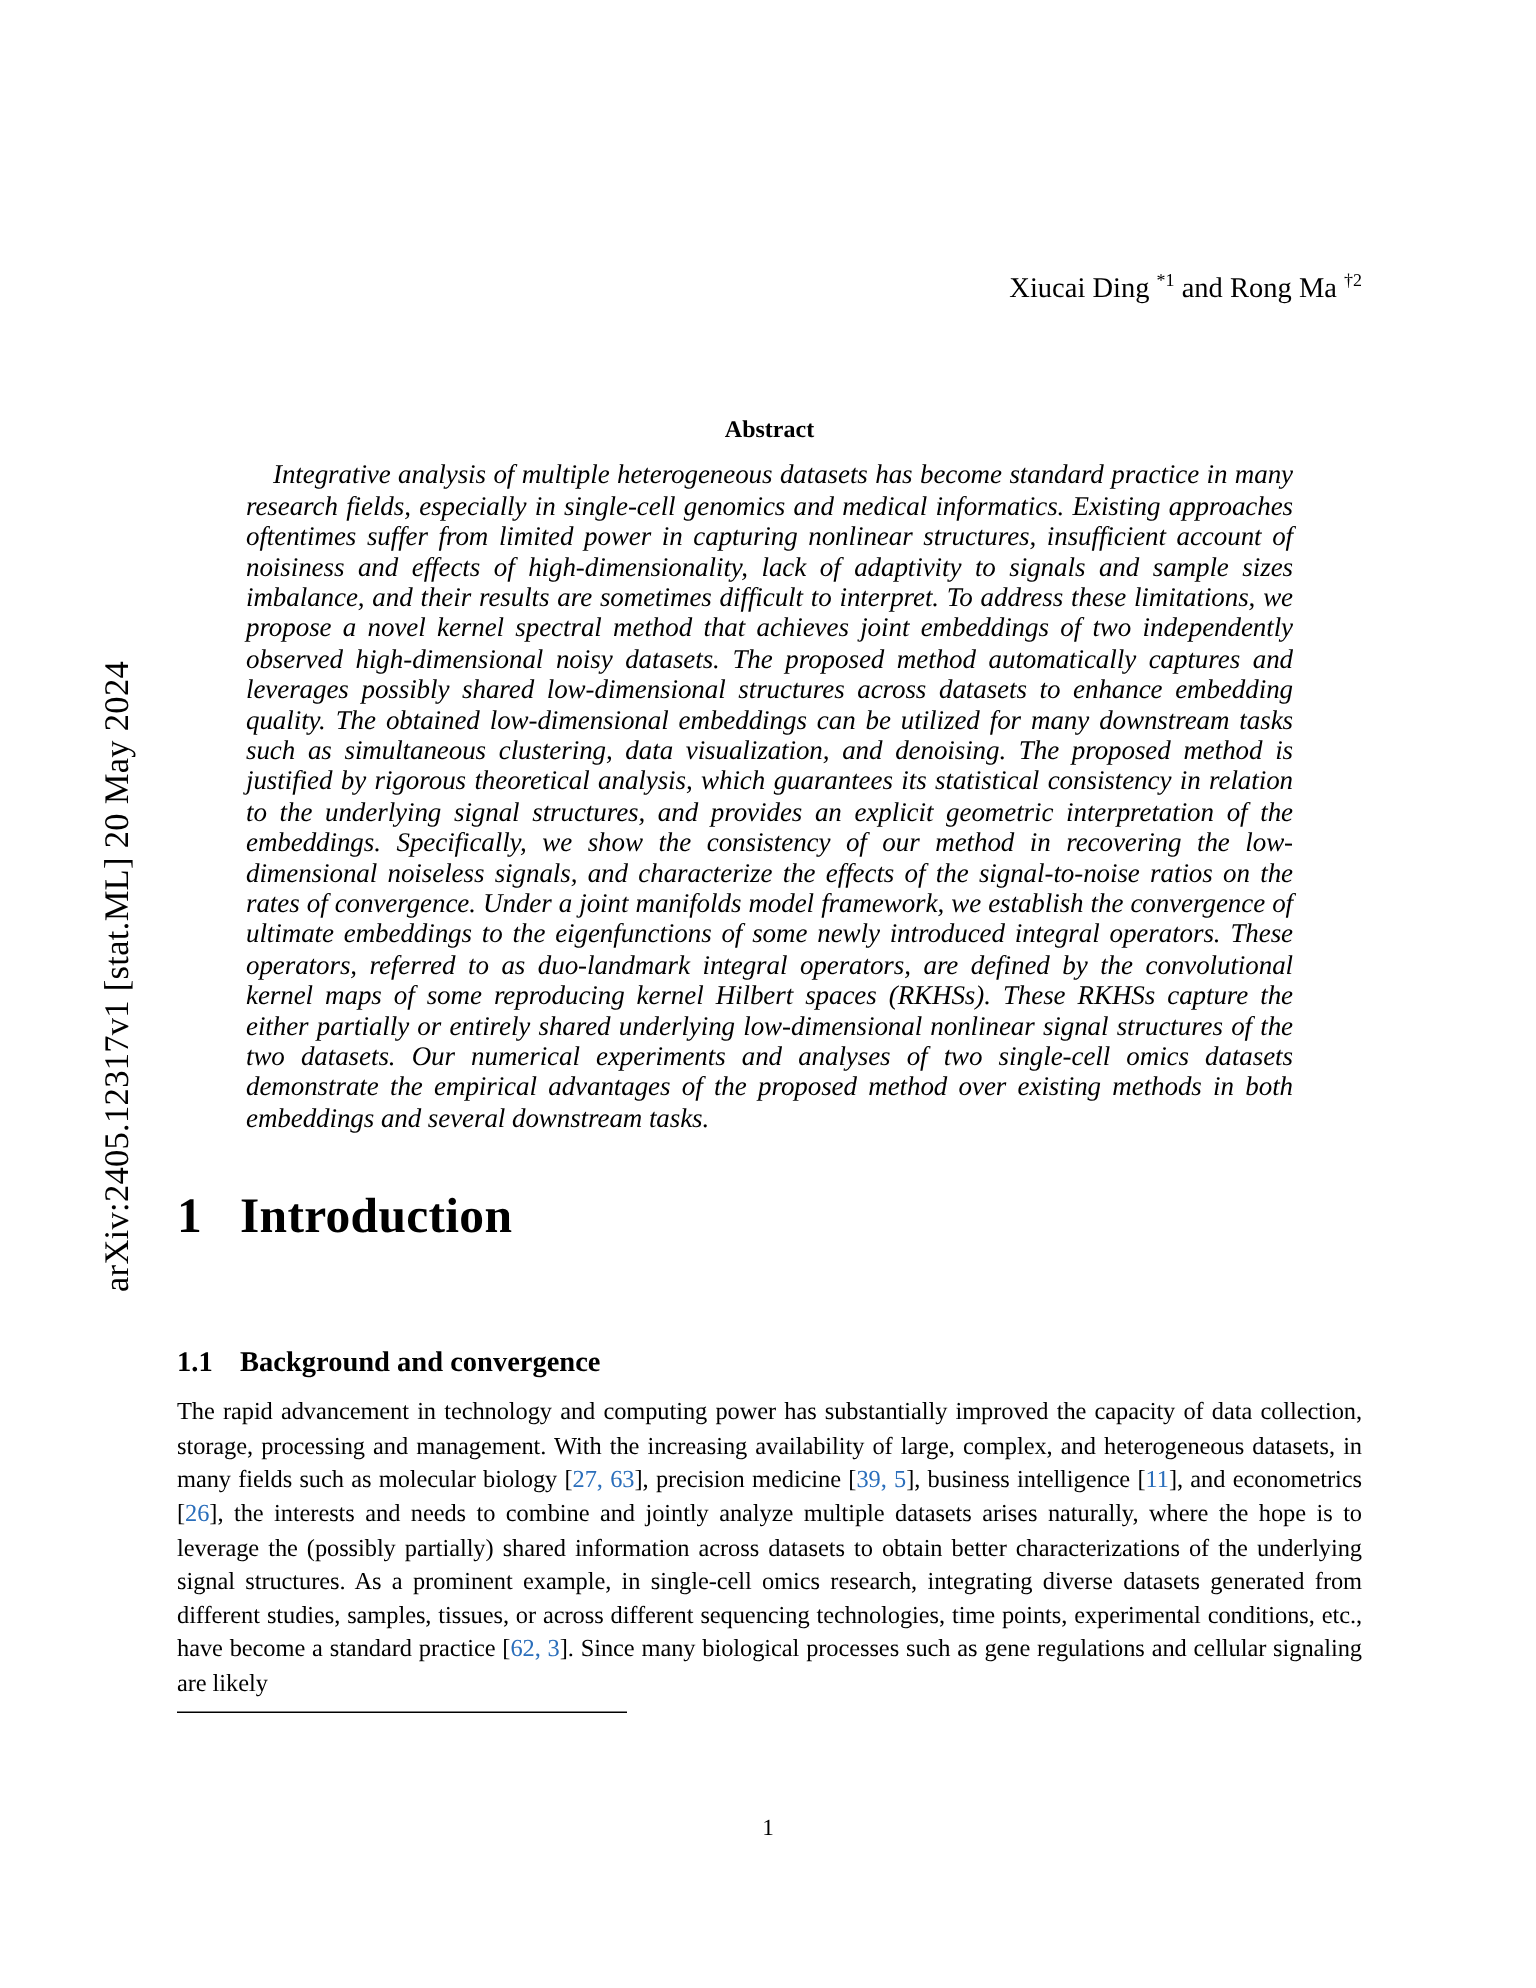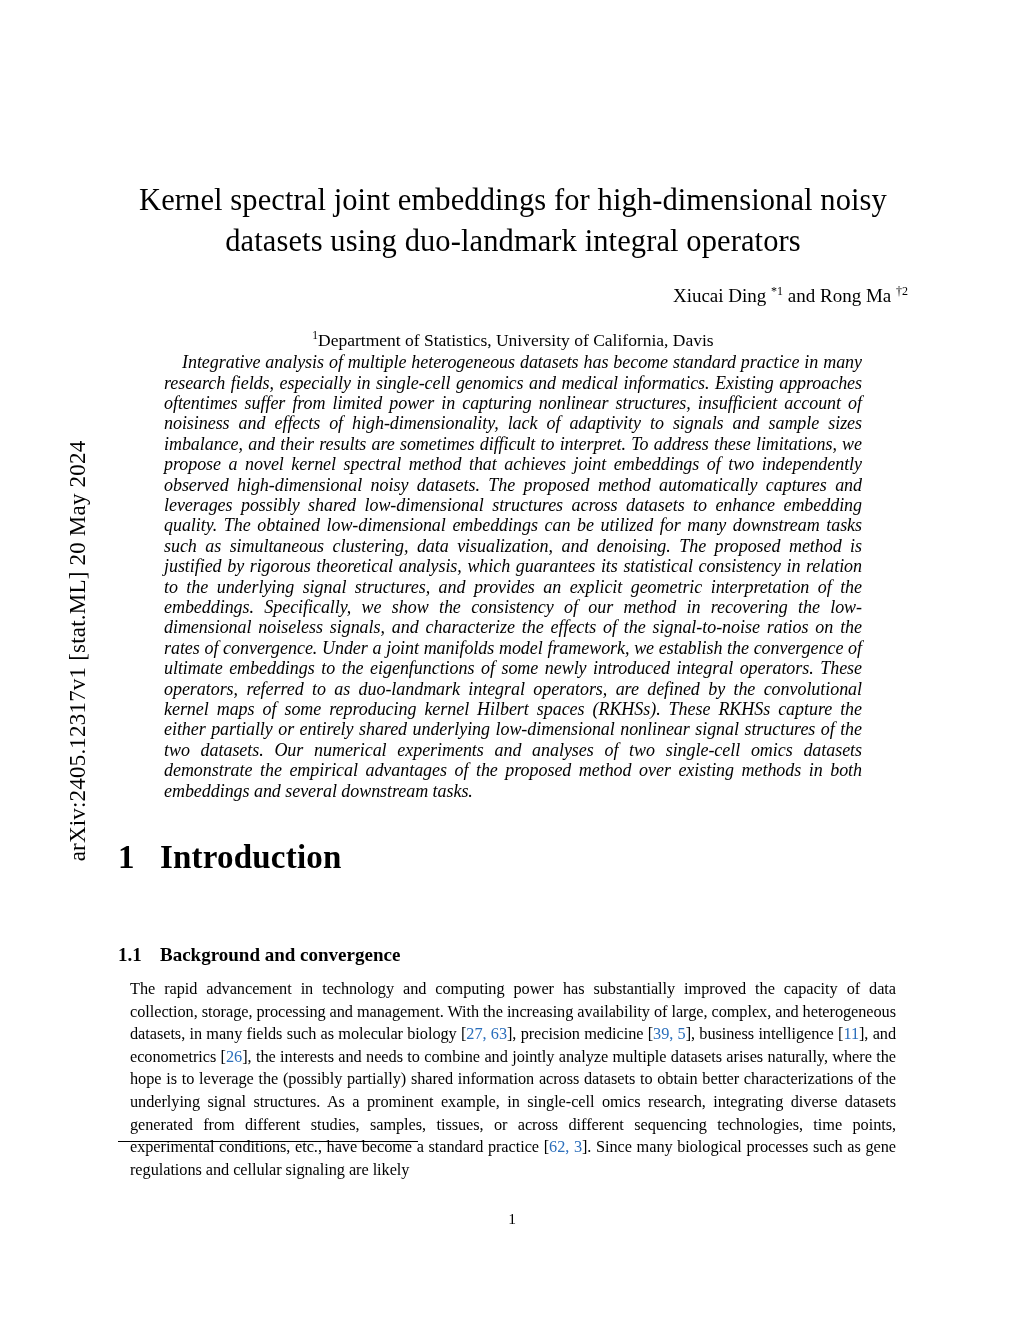--- a/index.html
+++ b/index.html
@@ -99,21 +99,21 @@
     font-size: 19px;
     font-weight: bold;
     margin: 24px 0 10px 0;
   }
   h2.subsec .num { display: inline-block; width: 42px; margin-top: 44px; }
 
   .body-par {
     font-size: 16.3px;
     line-height: 22.6px;
     text-align: justify;
-    margin: 12px;
+    margin: 0;
     letter-spacing: -0.05px;
   }
 
   .cite { color: #2a6ebb; }
 
   .footnote-rule {
     position: absolute;
     left: 118px;
     top: 1141px;
     width: 300px;
@@ -143,28 +143,27 @@
 </style>
 </head>
 <body>
 
 <div class="page">
 
   <div class="arxiv-stamp">arXiv:2405.12317v1  [stat.ML]  20 May 2024</div>
 
   <div class="content">
 
-    <h1 class="title">Kernel spectral joint embeddings for high-dimensional noisy datasets using duo-landmark integral operators</h1>
 
     <div class="authors">
       <span>Xiucai Ding <sup>*1</sup> and Rong Ma <sup>†2</sup></span>
     </div>
 
-    <div class="affil"><sup>1</sup>Department of Statistics, University of California, Davis</div>
 
+    <div class="abstract-head">Abstract</div>
     <div class="abstract-body">Integrative analysis of multiple heterogeneous datasets has become standard practice in many research fields, especially in single-cell genomics and medical informatics. Existing approaches oftentimes suffer from limited power in capturing nonlinear structures, insufficient account of noisiness and effects of high-dimensionality, lack of adaptivity to signals and sample sizes imbalance, and their results are sometimes difficult to interpret. To address these limitations, we propose a novel kernel spectral method that achieves joint embeddings of two independently observed high-dimensional noisy datasets. The proposed method automatically captures and leverages possibly shared low-dimensional structures across datasets to enhance embedding quality. The obtained low-dimensional embeddings can be utilized for many downstream tasks such as simultaneous clustering, data visualization, and denoising. The proposed method is justified by rigorous theoretical analysis, which guarantees its statistical consistency in relation to the underlying signal structures, and provides an explicit geometric interpretation of the embeddings. Specifically, we show the consistency of our method in recovering the low-dimensional noiseless signals, and characterize the effects of the signal-to-noise ratios on the rates of convergence. Under a joint manifolds model framework, we establish the convergence of ultimate embeddings to the eigenfunctions of some newly introduced integral operators. These operators, referred to as duo-landmark integral operators, are defined by the convolutional kernel maps of some reproducing kernel Hilbert spaces (RKHSs). These RKHSs capture the either partially or entirely shared underlying low-dimensional nonlinear signal structures of the two datasets. Our numerical experiments and analyses of two single-cell omics datasets demonstrate the empirical advantages of the proposed method over existing methods in both embeddings and several downstream tasks.</div>
 
     <h1 class="sec">
       <span class="num">1</span><span>Introduction</span>
     </h1>
 
     <h2 class="subsec">
       <span class="num">1.1</span><span>Background and convergence</span>
     </h2>
 

